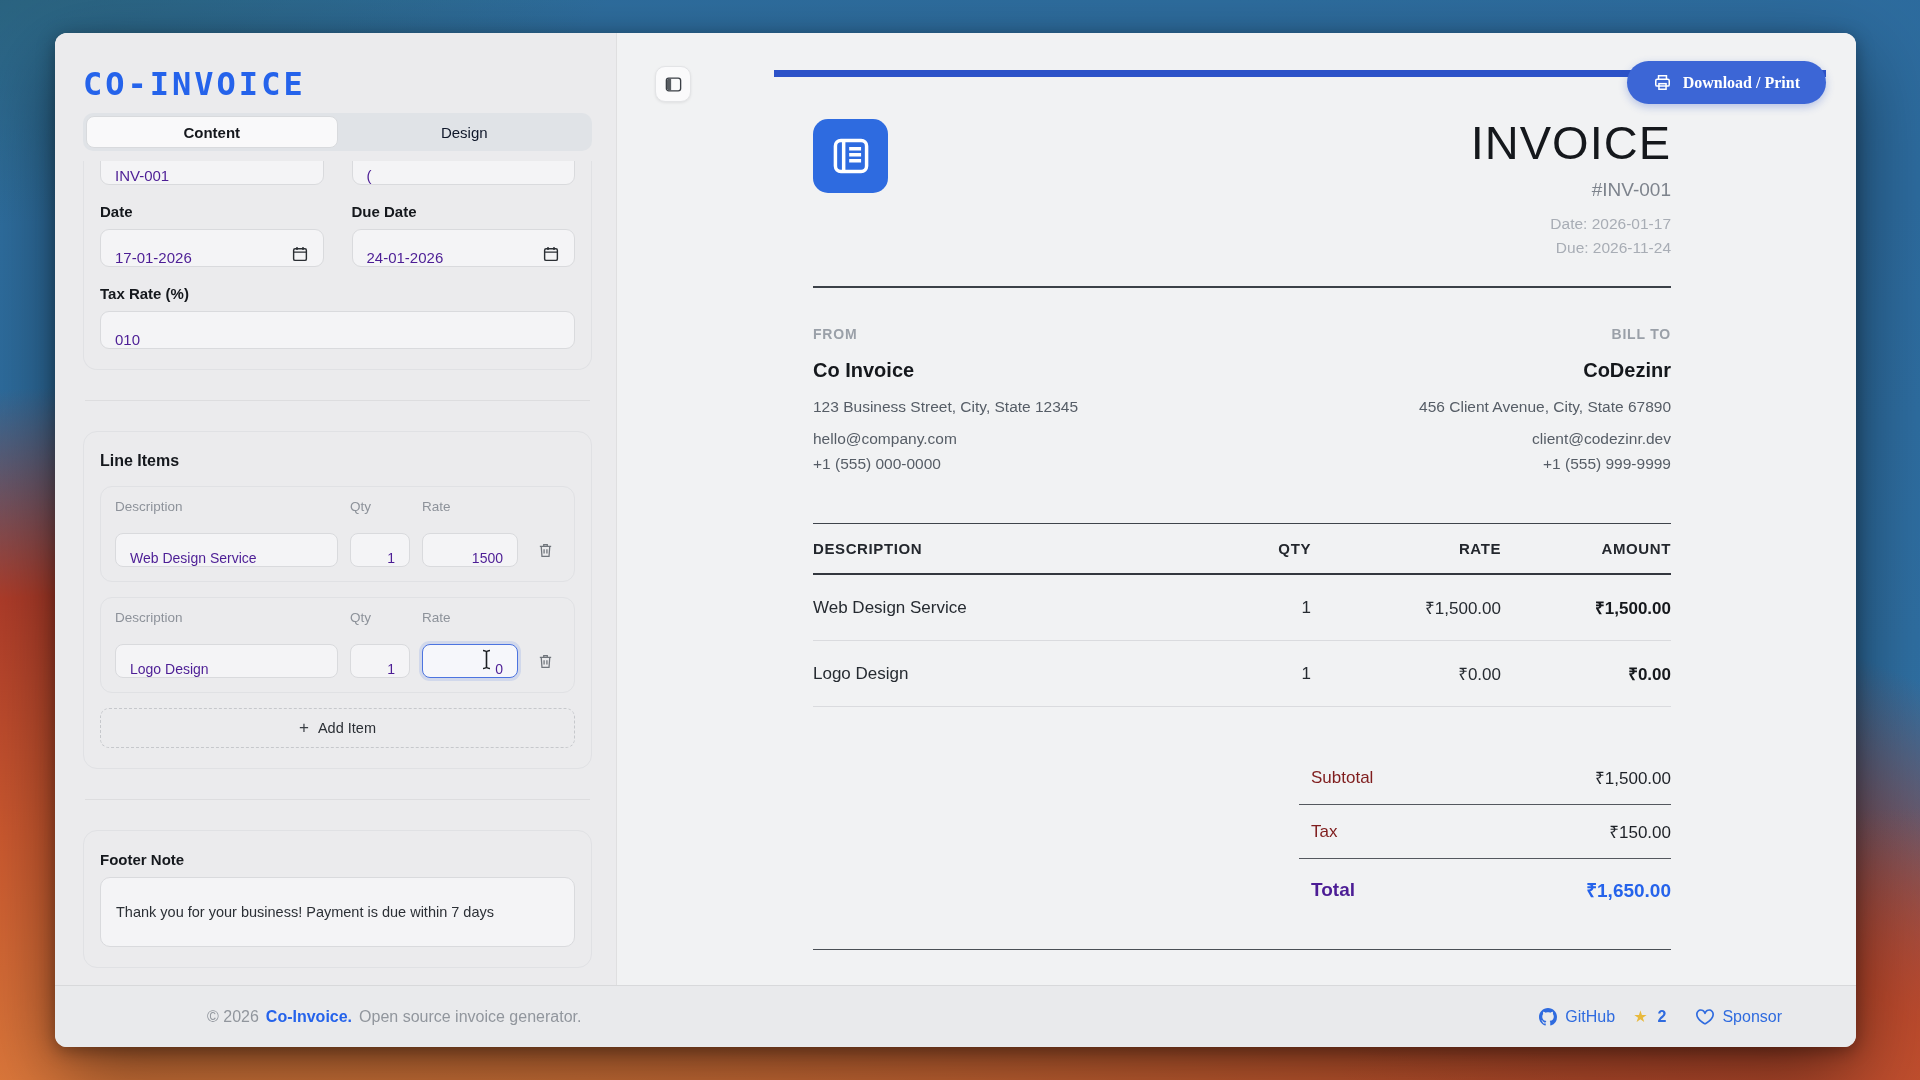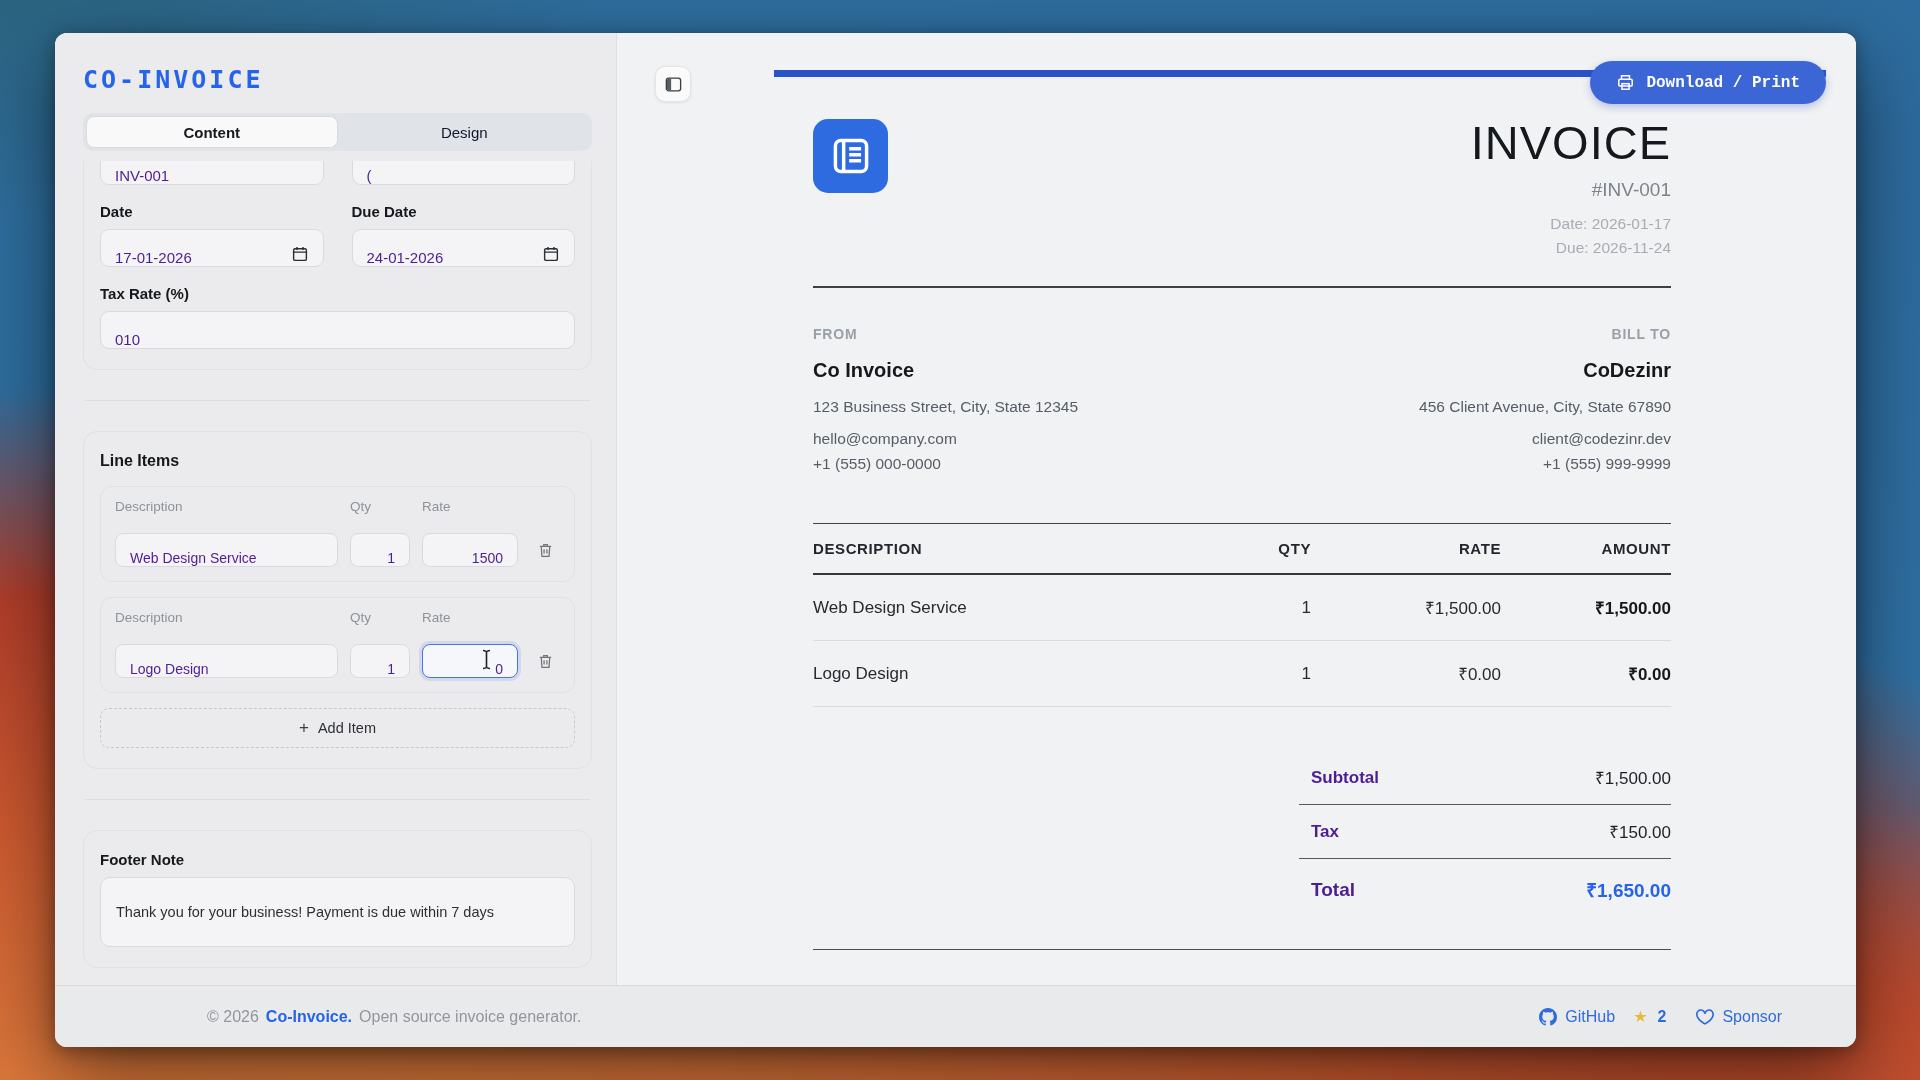--- a/index.html
+++ b/index.html
@@ -21,21 +21,21 @@
   }
 
   
   .sidebar {
     position:absolute; left:0; top:0; width:562px; height:952px;
     background:#ebebed; padding:32px 24px 0 28px;
     border-right:1px solid rgba(0,0,0,.05);
   }
   .logo {
     font-family:"DejaVu Sans Mono", monospace;
-    font-size:25px; font-weight:bold; letter-spacing:3px; color:#2563eb; height:30px;
+    font-size:32px; font-weight:bold; letter-spacing:3px; color:#2563eb; height:30px;
   }
   .tabs {
     margin-top:18px; height:38px; background:#e0e3e7; border-radius:10px;
     display:flex; padding:3px; gap:2px;
   }
   .tab {
     flex:1; border:none; background:transparent; border-radius:8px;
     font-family:inherit; font-size:15px; color:#0f172a; cursor:pointer;
   }
   .tab.active { background:#f9f9fa; border:1px solid #d8dadd; color:#15181d; font-weight:700; }
@@ -82,21 +82,21 @@
   .collapse-btn {
     position:absolute; left:38px; top:33px; width:36px; height:36px;
     background:#fafafb; border:1px solid #e3e4e6; border-radius:10px;
     box-shadow:0 1px 3px rgba(0,0,0,.08); cursor:pointer;
     display:flex; align-items:center; justify-content:center;
   }
   .download-btn {
     position:absolute; right:30px; top:28px; height:43px; padding:0 26px;
     background:#3c66d6; border:none; border-radius:22px; cursor:pointer;
     display:flex; align-items:center; gap:11px; color:#fff;
-    font-family:Liberation Mono, monospace; font-size:16px; font-weight:700; z-index:3;
+    font-family:Liberation Serif, serif; font-size:16px; font-weight:700; z-index:3;
     box-shadow:0 3px 8px rgba(44,82,200,.3);
   }
   .paper { position:absolute; left:157px; top:37px; width:1052px; }
   .paper-topbar { height:7px; background:#2c52c8; }
   .paper-inner { margin-left:39px; width:858px; }
 
   .inv-header { display:flex; justify-content:space-between; margin-top:42px; }
   .logo-badge {
     width:75px; height:74px; background:#2e6be0; border-radius:15px;
     display:flex; align-items:center; justify-content:center;
@@ -119,21 +119,21 @@
   .tr { display:grid; grid-template-columns:1fr 120px 190px 170px; align-items:center; }
   .tr > div:nth-child(n+2) { text-align:right; }
   .thead { padding:16px 0; border-bottom:2px solid #33373e; }
   .thead div { font-size:15px; font-weight:700; letter-spacing:.6px; color:#23272d; }
   .trow { padding:21px 0; border-bottom:1px solid #dadbde; font-size:17px; color:#262b31; }
   .trow .amount { font-weight:700; color:#15181c; }
 
   .totals { width:372px; margin-left:auto; margin-top:44px; }
   .t-row { display:flex; justify-content:space-between; align-items:center; padding:15px 0 15px 12px; font-size:17px; }
   .t-row + .t-row { border-top:1px solid #54585e; }
-  .t-label { color:#4c1d95;font-weight:bold; }
+  .t-label { color:#7f1d1d; }
   .t-value { color:#1d2127; }
   .t-row.total { padding-top:18px; padding-bottom:18px; }
   .t-row.total .t-label { color:#4c1d95; font-weight:700; font-size:19px; }
   .t-row.total .t-value { color:#2563eb; font-weight:700; font-size:19px; }
   .rule-bottom { border:none; border-top:1px solid #4a4f55; margin-top:28px; }
 
   
   .statusbar {
     position:absolute; left:0; bottom:0; width:100%; height:62px;
     background:#e9eaec; border-top:1px solid #d8d9db;

